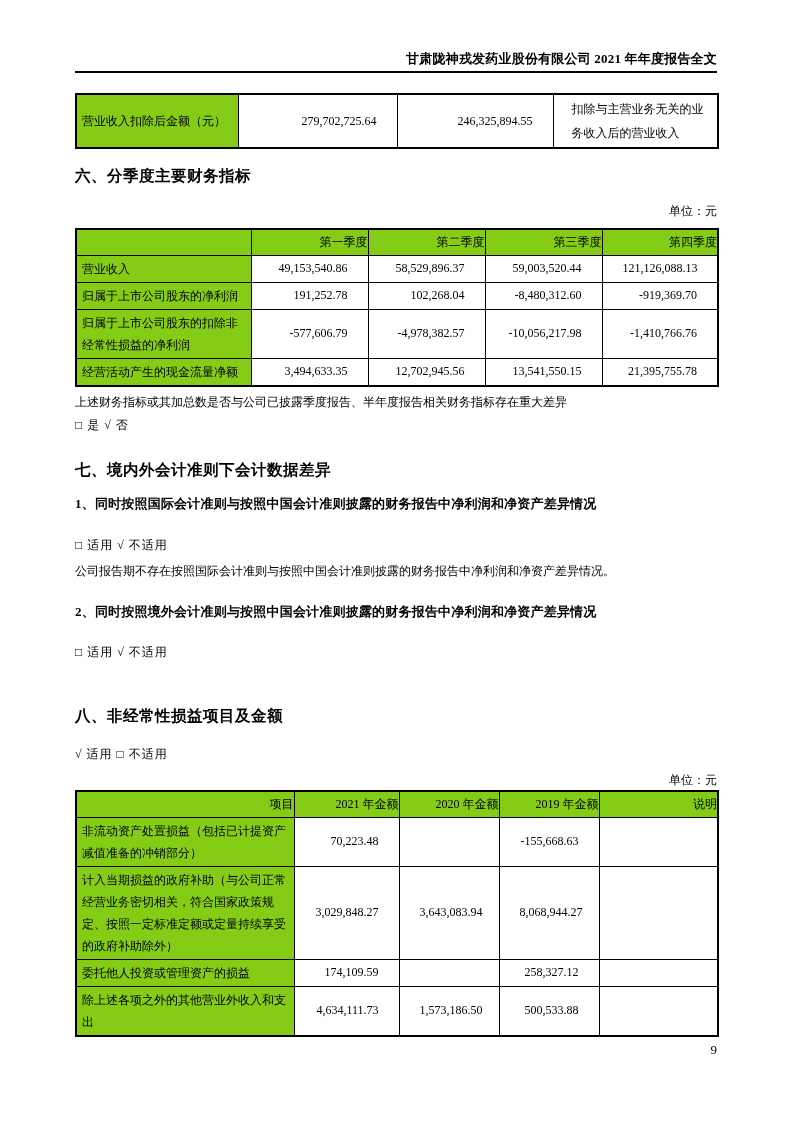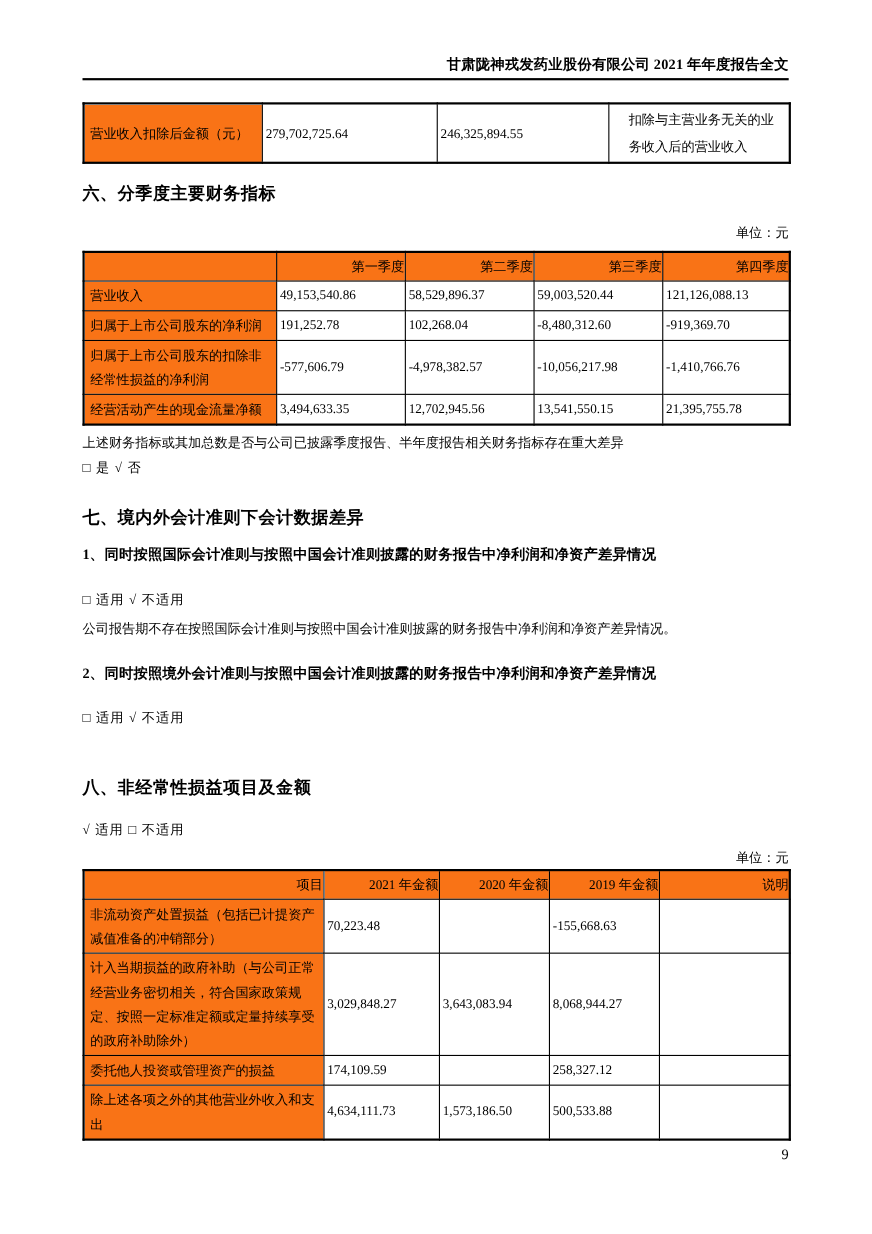--- a/index.html
+++ b/index.html
@@ -20,23 +20,23 @@
   .h1 { font-size:15.5px; font-weight:bold; letter-spacing:0.5px; }
   .h2 { font-size:13px; font-weight:bold; letter-spacing:0.2px; }
   .body-text { font-size:12px;font-family:Liberation Serif, serif; }
   .choice-line { font-size:12px; letter-spacing:1px; }
   .unit-line { font-size:12px; text-align:right; }
   .page-num { top:1042px; text-align:right; font-size:13px; }
 
   
   table { border-collapse:collapse; table-layout:fixed; width:642px; border:2px solid #000; }
   td, th { border:1px solid #000; font-size:12px; font-weight:normal; vertical-align:middle; overflow:hidden; }
-  .gray { background:#f97316; }
+  .gray { background:#84cc16; }
   .lbl { text-align:left; padding:2px 3px 2px 5px; line-height:22px; }
-  .num { padding:2px 3px; }
+  .num { text-align:right; padding:2px 20px; }
   .ctr { text-align:right; }
   .note-cell { text-align:left; padding:2px 3px 2px 18px; line-height:24px; }
 
   .top-table { top:93px; }
   .top-table td { height:52px; }
 
   .q-table { top:228px; }
   .q-table .hrow td { height:26px; }
   .q-table .r27 td { height:27px; }
   .q-table .r47 td { height:47px; }

